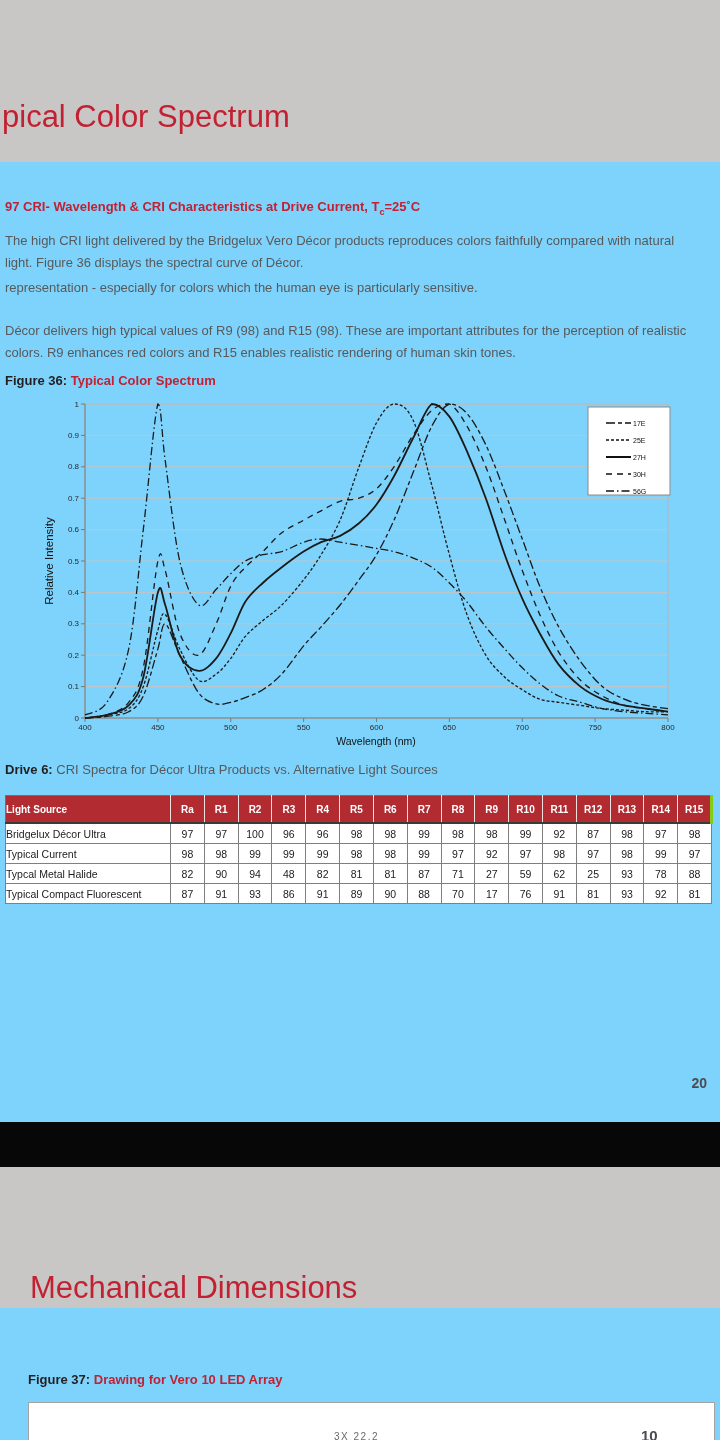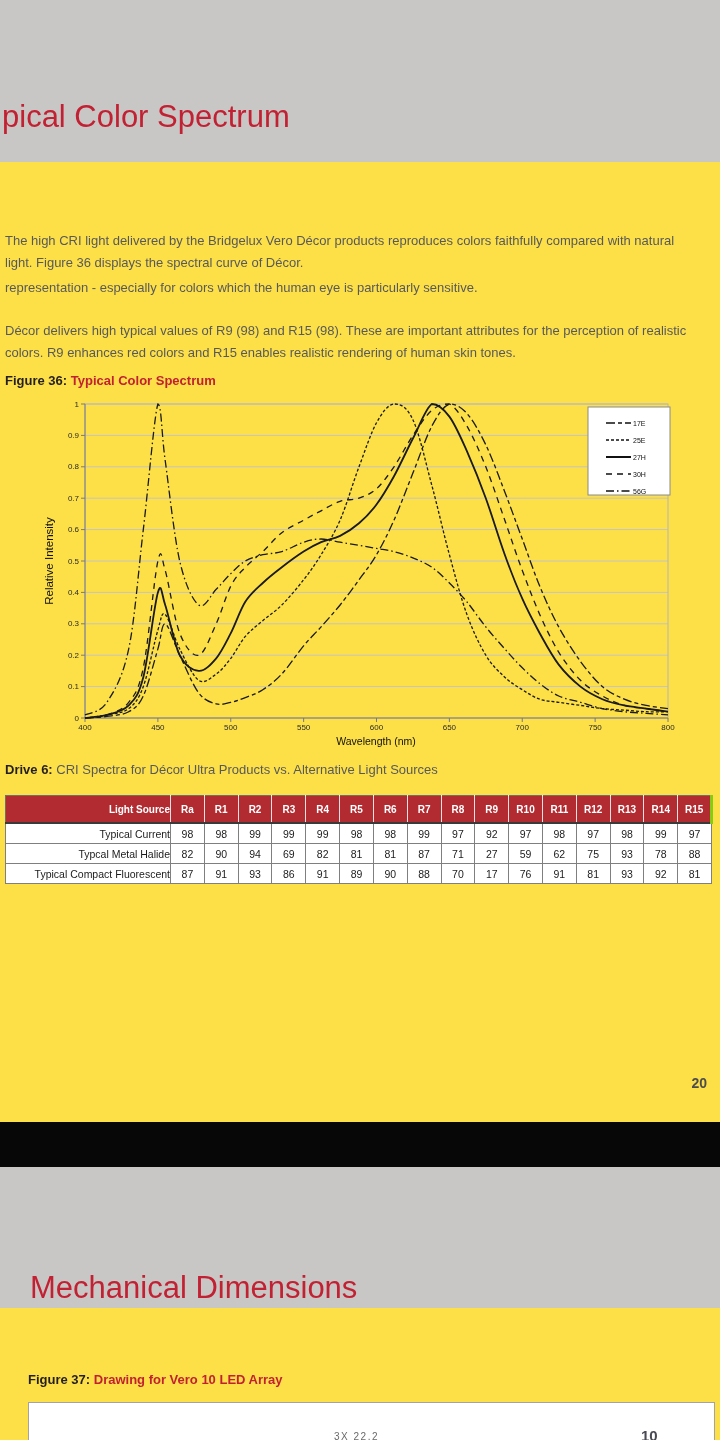--- a/index.html
+++ b/index.html
@@ -1,55 +1,56 @@
 <!DOCTYPE html>
 <html><head>
 <meta charset="utf-8">
 <style>
   html,body{margin:0;padding:0;background:#ffffff;}
-  .page{position:relative;width:720px;height:1440px;background:#fde047;overflow:hidden;
+  .page{position:relative;width:720px;height:1440px;background:#7dd3fc;overflow:hidden;
         font-family:"Liberation Sans",sans-serif;}
   .band{position:absolute;left:0;width:720px;background:#c8c7c5;}
   .band-top{top:0;height:162px;}
   .band-title{position:absolute;left:2px;top:99px;font-size:31px;color:#c22133;white-space:nowrap;}
   .h97{position:absolute;left:5px;top:199px;font-size:13px;font-weight:bold;color:#c22133;white-space:nowrap;}
   .h97 sub{font-size:9px;}
   .para{position:absolute;left:5px;width:714px;font-size:13px;line-height:22px;color:#58595b;}
   .pline{display:block;white-space:nowrap;}
   .figcap{position:absolute;font-size:13px;font-weight:bold;color:#231f20;white-space:nowrap;}
   .cap-red{color:#c22133;text-align:center;}
   .cap-gray{color:#58595b;font-weight:normal;}
   #spectrum-svg{position:absolute;left:40px;top:396px;}
   #cri-table{position:absolute;left:5px;top:795px;width:708px;border-collapse:collapse;
              table-layout:fixed;border:1px solid #6f6f6f;}
   #cri-table th{background:#b12b31;color:#ffffff;font-size:10px;font-weight:bold;height:26px;
                 text-align:center;border-right:1px solid rgba(255,255,255,.85);
                 border-bottom:2px solid #3a3a3a;padding:0;}
   #cri-table th:last-child{border-right:3px solid #84cc16;}
-  #cri-table th.name,#cri-table td.name{text-align:right;padding-left:13px;}
+  #cri-table th.name,#cri-table td.name{text-align:left;}
   #cri-table td{border:1px solid #7f7f7f;font-size:10.5px;color:#1b1b1b;text-align:center;
                 height:19px;padding:0;background:#ffffff;}
   .pagenum{position:absolute;top:1075px;right:13px;font-size:14px;font-weight:bold;color:#4c4c4e;}
   .blackbar{position:absolute;left:0;top:1122px;width:720px;height:45px;background:#070707;}
   .band2{top:1167px;height:141px;}
   .band-title2{position:absolute;left:30px;top:103px;font-size:31px;color:#c22133;white-space:nowrap;}
   .figbox{position:absolute;left:28px;top:1402px;width:685px;height:60px;border:1px solid #a3a3a3;background:#ffffff;}
   .dim{position:absolute;white-space:nowrap;}
   .dim-left{left:305px;top:28px;font-size:10px;letter-spacing:1.5px;color:#6a6a6a;}
   .dim-right{left:612px;top:24px;font-size:15px;font-weight:bold;color:#4a4a55;}
 </style>
 </head>
 <body>
 
 <div class="page">
 
   <div class="band band-top">
     <div class="band-title">pical Color Spectrum</div>
   </div>
 
+  <div class="h97"><span>97 CRI- Wavelength &amp; CRI Characteristics at Drive Current, T</span><sub>c</sub><span>=25˚C</span></div>
 
   <div class="para" style="top:230px">
     <span class="pline">The high CRI light delivered by the Bridgelux Vero Décor products reproduces colors faithfully compared with natural</span>
     <span class="pline">light. Figure 36 displays the spectral curve of Décor.</span>
   </div>
   <div class="para" style="top:277px">
     <span class="pline">representation - especially for colors which the human eye is particularly sensitive.</span>
   </div>
   <div class="para" style="top:320px">
     <span class="pline">Décor delivers high typical values of R9 (98) and R15 (98). These are important attributes for the perception of realistic</span>
@@ -176,20 +177,39 @@
           <th>R10</th>
           <th>R11</th>
           <th>R12</th>
           <th>R13</th>
           <th>R14</th>
           <th>R15</th>
         </tr>
       </thead>
       <tbody>
         <tr>
+          <td class="name">Bridgelux Décor Ultra</td>
+          <td>97</td>
+          <td>97</td>
+          <td>100</td>
+          <td>96</td>
+          <td>96</td>
+          <td>98</td>
+          <td>98</td>
+          <td>99</td>
+          <td>98</td>
+          <td>98</td>
+          <td>99</td>
+          <td>92</td>
+          <td>87</td>
+          <td>98</td>
+          <td>97</td>
+          <td>98</td>
+        </tr>
+        <tr>
           <td class="name">Typical Current</td>
           <td>98</td>
           <td>98</td>
           <td>99</td>
           <td>99</td>
           <td>99</td>
           <td>98</td>
           <td>98</td>
           <td>99</td>
           <td>97</td>
@@ -199,30 +219,30 @@
           <td>97</td>
           <td>98</td>
           <td>99</td>
           <td>97</td>
         </tr>
         <tr>
           <td class="name">Typcal Metal Halide</td>
           <td>82</td>
           <td>90</td>
           <td>94</td>
-          <td>69</td>
+          <td>48</td>
           <td>82</td>
           <td>81</td>
           <td>81</td>
           <td>87</td>
           <td>71</td>
           <td>27</td>
           <td>59</td>
           <td>62</td>
-          <td>75</td>
+          <td>25</td>
           <td>93</td>
           <td>78</td>
           <td>88</td>
         </tr>
         <tr>
           <td class="name">Typical Compact Fluorescent</td>
           <td>87</td>
           <td>91</td>
           <td>93</td>
           <td>86</td>

